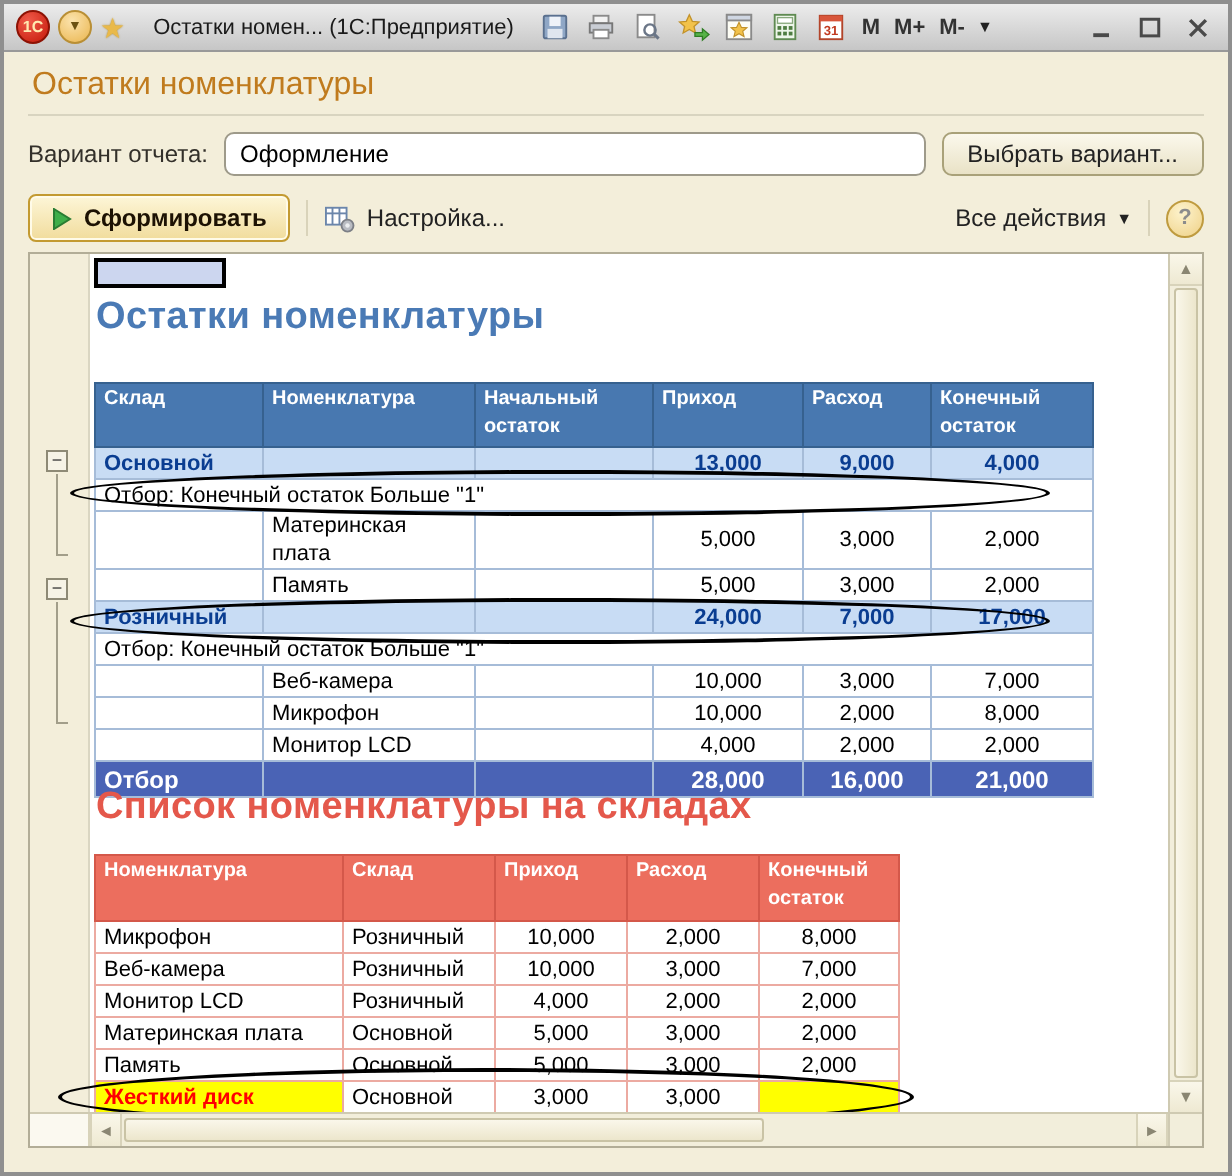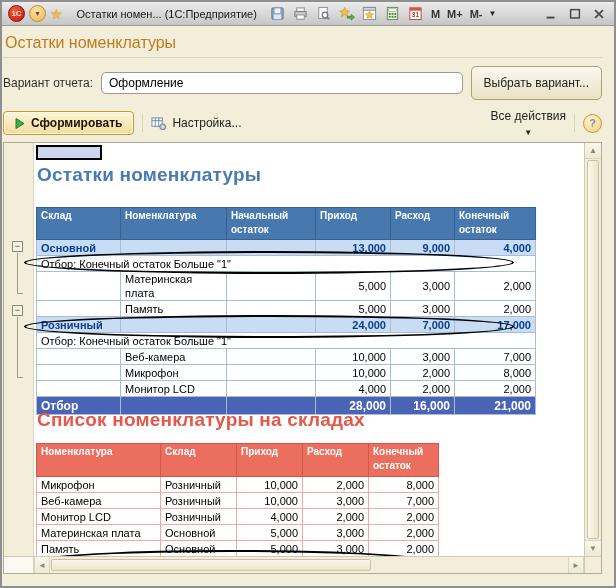--- a/index.html
+++ b/index.html
@@ -27,41 +27,41 @@
     font-size:7px; color:#6b5112;
   }
   .tb-star { color:#e9b94a; font-size:14px; line-height:14px; text-shadow:0 0 1px #b08820; }
   .tb-title { margin:0 8px 0 10px; }
   .tb-icons { display:flex; align-items:center; gap:5px; }
   .tb-icon { width:18px; height:17px; display:flex; align-items:center; justify-content:center; }
   .tb-m { font-weight:bold; font-size:11px; color:#333; padding:0 1px; }
   .tb-controls { display:flex; align-items:center; gap:6px; margin-left:auto; }
   .spacer { flex:1; }
   
-  .form-body { flex:1; display:flex; flex-direction:column; padding:4px 12px 12px 1px; min-height:0; background:#f3eeda; }
+  .form-body { flex:1; display:flex; flex-direction:column; padding:4px 12px 12px 12px; min-height:0; background:#f3eeda; }
   .form-title { font-size:16px; color:#c07b1e; padding:4px 0 5px 2px; border-bottom:1px solid #d8d4c0; }
   .variant-row { display:flex; align-items:center; gap:8px; margin:8px 0 2px 0; }
   .variant-label { font-size:12px; color:#33302a; }
   .variant-input {
     flex:1; height:22px; background:#fff; border:1px solid #9e9a8a; border-radius:5px;
     font-size:12px; padding:0 7px; font-family:"Liberation Sans",sans-serif; color:#000;
   }
   .btn-beige {
-    height:34px; padding:0 12px; font-size:12px; color:#222; cursor:default;
+    height:22px; padding:0 12px; font-size:12px; color:#222; cursor:default;
     background:linear-gradient(#fbf8ec,#e9e2c6); border:1px solid #a9a179; border-radius:5px;
   }
   .cmdbar { display:flex; align-items:center; gap:8px; margin:7px 0 5px 0; }
   .btn-generate {
     display:flex; align-items:center; gap:6px; height:24px; padding:0 11px;
     background:linear-gradient(#fdf6d8,#f1dc9c); border:1px solid #c39a31; border-radius:4px;
     box-shadow:inset 0 0 0 1px #fffbe8; font-size:12px; font-weight:bold; color:#1d1203;
   }
   .cmd-sep { width:1px; height:18px; background:#d9d3ba; }
   .btn-flat { display:flex; align-items:center; gap:5px; font-size:12px; color:#222; background:none; border:none; }
-  .all-actions { display:flex; align-items:center; gap:5px; font-size:12px; color:#222;flex-direction:column; }
+  .all-actions { display:flex; align-items:center; gap:5px; font-size:12px; color:#222; }
   .caret { font-size:8px; color:#222; }
   .btn-help {
     width:19px; height:19px; border-radius:50%; display:flex; align-items:center; justify-content:center;
     background:radial-gradient(circle at 40% 30%, #fdf3cd,#efd187); border:1px solid #bf9b3f;
     font-size:11px; font-weight:bold; color:#8c8c8c;
   }
   
   .sheet-wrap {
     flex:1; min-height:0; display:grid;
     grid-template-columns:1fr 17px; grid-template-rows:1fr 17px;
@@ -77,21 +77,21 @@
   #table2 { left:32px; top:300px; width:402px; }
   table.rep th {
     text-align:left; vertical-align:top; font-size:10px; font-weight:bold; color:#fff;
     padding:1px 4px; line-height:14px;
   }
   #table1 th { background:#4878b0; border:1px solid #36618f; height:32px; }
   #table2 th { background:#ec6e5e; border:1px solid #d4584a; height:33px; }
   table.rep td { height:16px; padding:0 4px; line-height:14px; color:#000; background:#fff; }
   #table1 td { border:1px solid #a6bcd8; }
   #table2 td { border:1px solid #ecaaa1; }
-  table.rep td.num { text-align:right; }
+  table.rep td.num { text-align:center; }
   tr.group td { background:#c8dcf4; color:#0a3d91; font-weight:bold; }
   tr.filter td { background:#fff; font-weight:normal; color:#000; }
   tr.total td { background:#4a63b5; color:#fff; font-weight:bold; height:18px; font-size:12px; border:1px solid #5b74c0; }
   tr.highlight td { height:17px; }
   tr.highlight td:first-child { background:#ffff00; color:#ff0000; font-weight:bold;margin-top:32px; }
   tr.highlight td:last-child { background:#ffff00; }
   
   .grp-box {
     position:absolute; left:8px; width:11px; height:11px; background:#f6f3e6;
     border:1px solid #8e8a76; color:#333; font-size:9px; line-height:9px; text-align:center;

